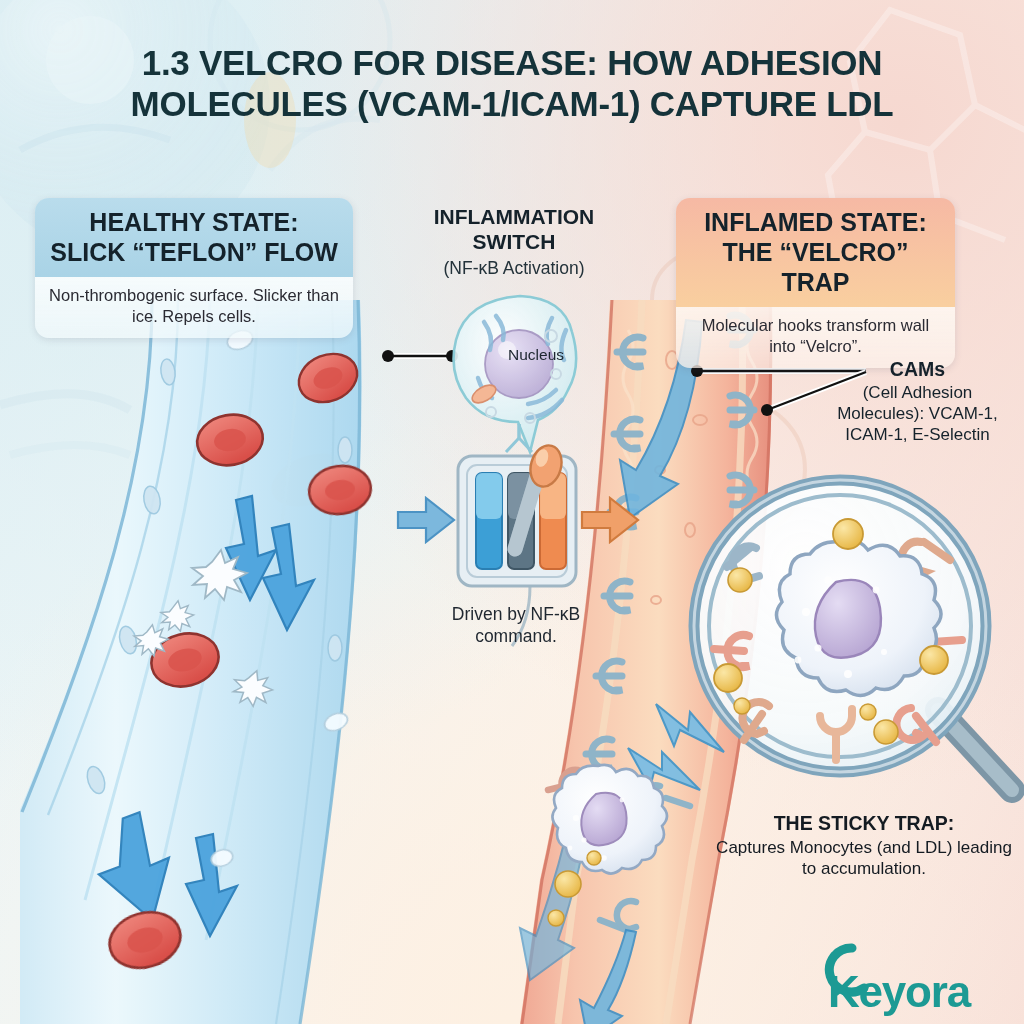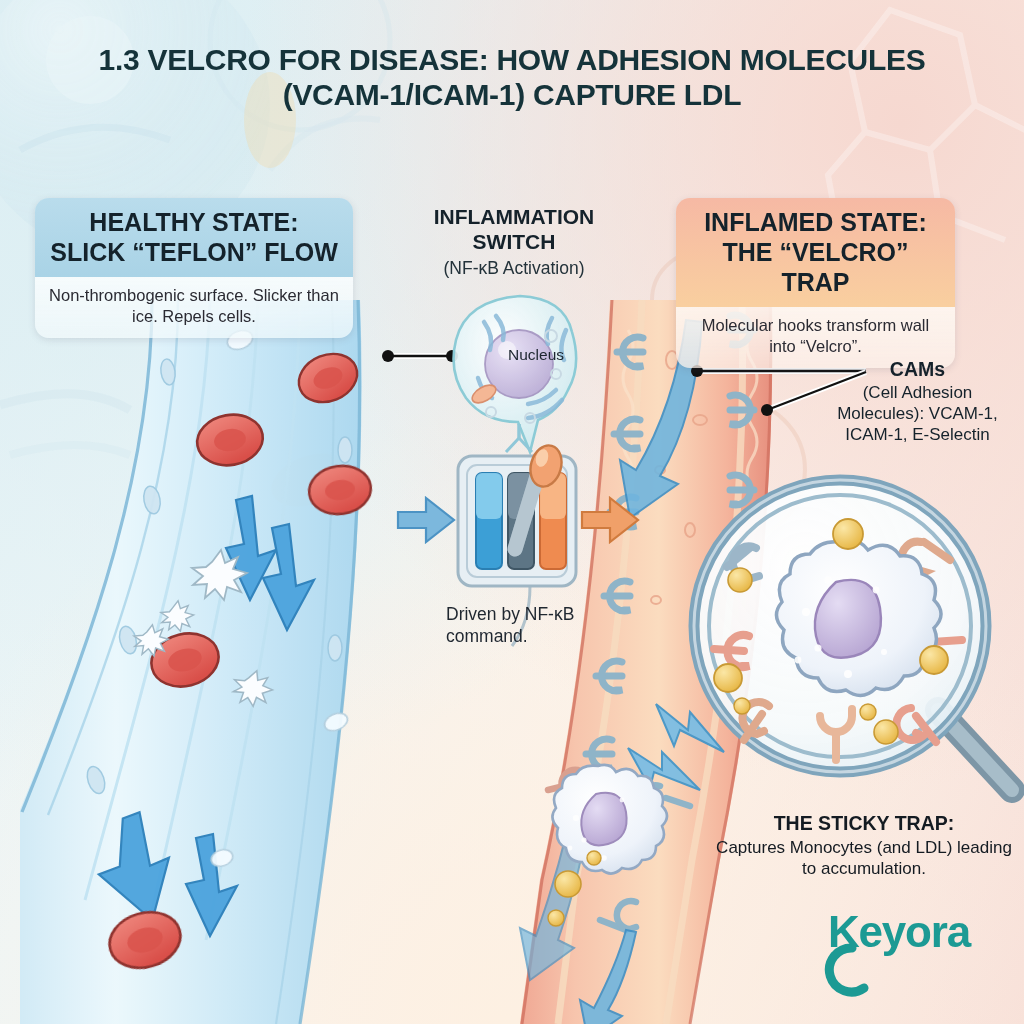--- a/index.html
+++ b/index.html
@@ -13,21 +13,21 @@
       radial-gradient(circle at 50% 100%, #fdf0e2 0%, rgba(253,240,226,0) 55%),
       linear-gradient(115deg,#e4f1f4 0%,#eef6f7 30%,#fbf3ec 62%,#f7ded7 100%);
   }
   .stage { position:absolute; inset:0; }
   svg.layer { position:absolute; left:0; top:0; width:1024px; height:1024px; }
 
   
   .title {
     position:absolute; left:50px; top:42px; width:924px;
     text-align:center;
-    font-size:30px; font-weight:bold; line-height:1.18;
+    font-size:35px; font-weight:bold; line-height:1.18;
     letter-spacing:-0.3px;
     color:#15333a;
     text-transform:uppercase;
   }
 
   
   .card {
     position:absolute;
     border-radius:14px;
     overflow:hidden;
@@ -58,21 +58,21 @@
   
   .center-head {
     position:absolute; left:392px; top:205px; width:244px;
     text-align:center; color:#15222b;
   }
   .center-head .l1 { font-size:21px; font-weight:bold; line-height:1.18; text-transform:uppercase; }
   .center-head .l2 { font-size:17.5px; margin-top:3px; color:#23323a; }
 
   .driven {
     position:absolute; left:446px; top:603px; width:140px;
-    font-size:17.5px; line-height:1.28; color:#1f2730;
+    text-align:center; font-size:17.5px; line-height:1.28; color:#1f2730;
   }
 
   
   .cams {
     position:absolute; left:820px; top:358px; width:195px;
     text-align:center; color:#15222b;
   }
   .cams .t { font-size:19.5px; font-weight:bold; }
   .cams .s { font-size:17px; line-height:1.24; margin-top:1px; }
 
@@ -85,21 +85,21 @@
   .sticky .s { font-size:17px; line-height:1.26; margin-top:2px; }
 
   
   .nucleus-label {
     position:absolute; left:488px; top:346px; width:96px;
     text-align:center; font-size:15.5px; color:#1d2630;
   }
 
   
   .logo {
-    position:absolute; left:828px; top:910px;
+    position:absolute; left:828px; top:970px;
     display:flex; align-items:center; gap:3px;
   }
   .logo .wm { font-size:44px; font-weight:bold; letter-spacing:-1.2px; color:#1c9a94; line-height:1; }
 </style>
 </head>
 <body>
 
 <div class="stage">
 
   <svg class="layer" viewBox="0 0 1024 1024">

